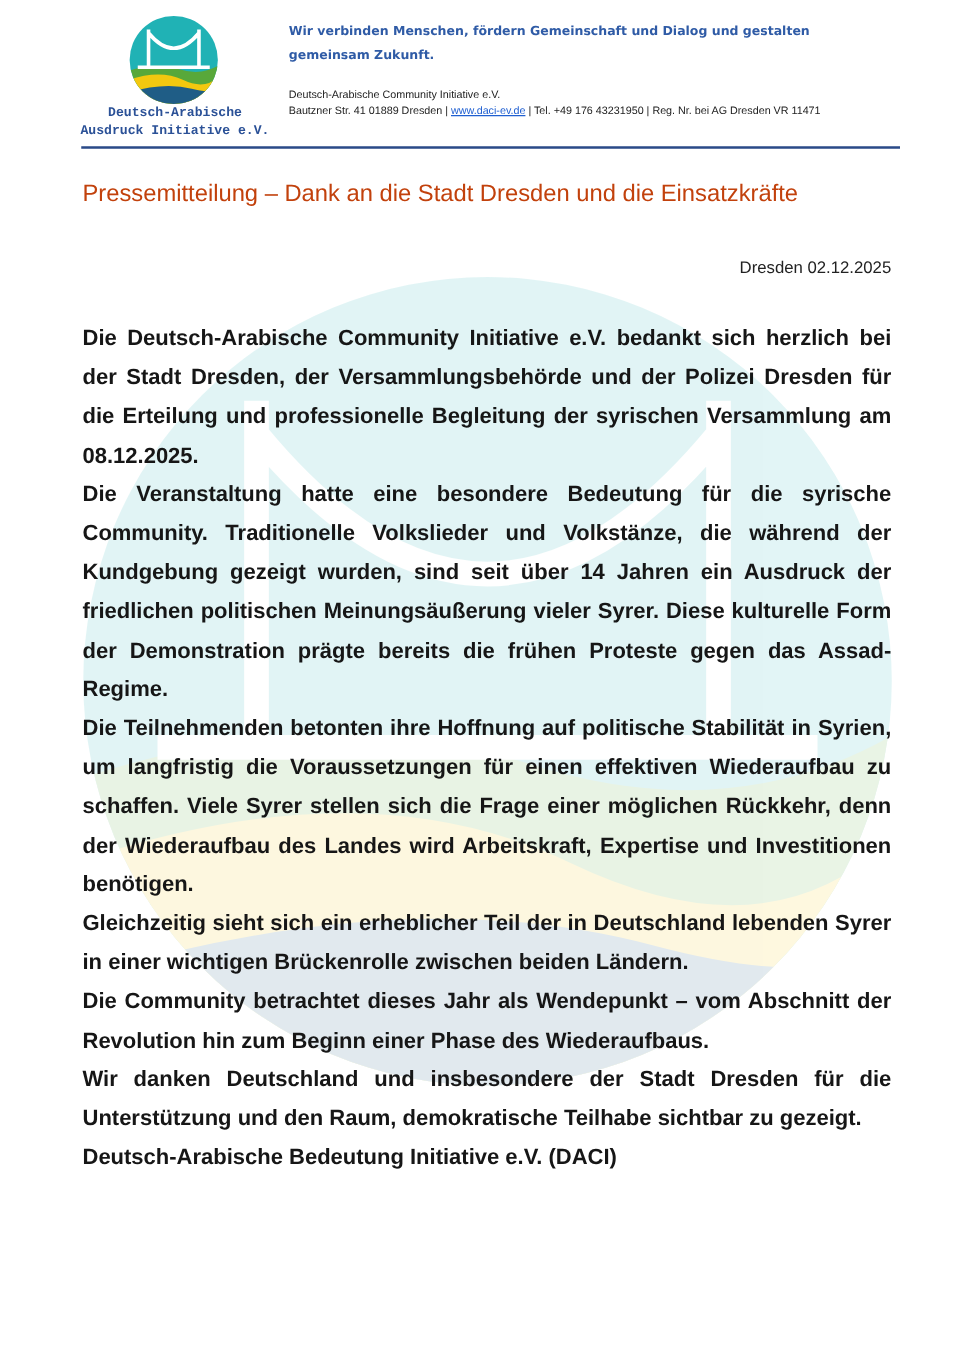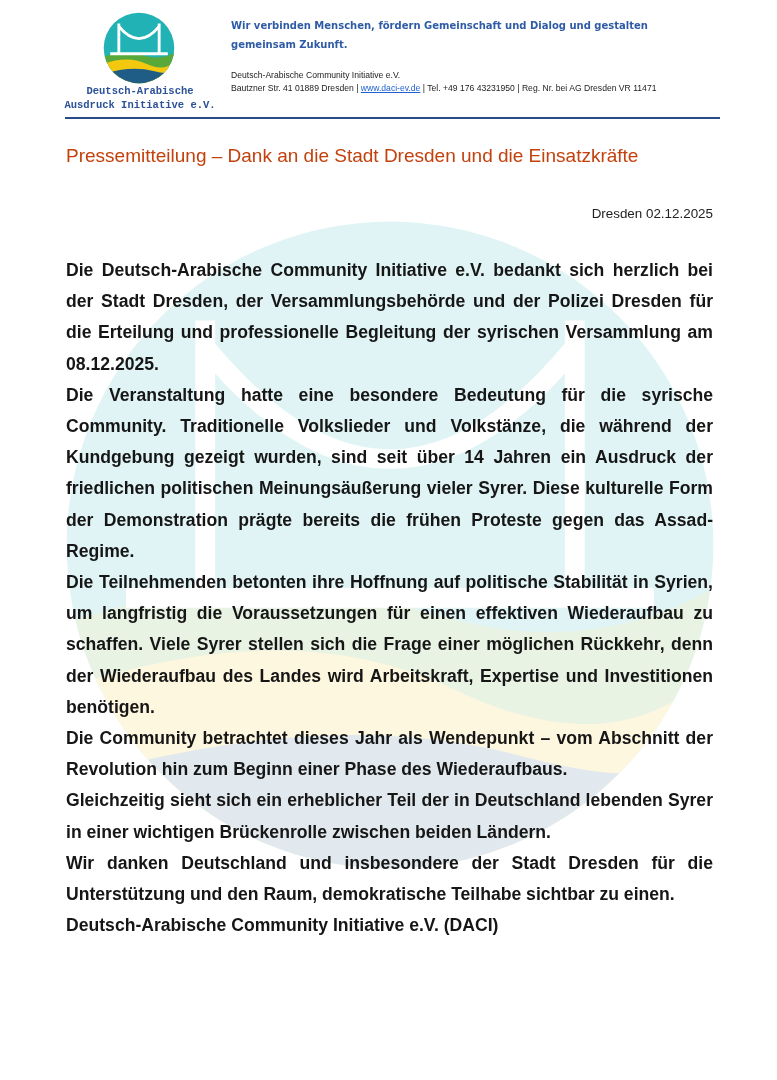--- a/index.html
+++ b/index.html
@@ -83,18 +83,18 @@
   <div class="divider"></div>
 </div>
 
 <div class="content">
   <div class="title">Pressemitteilung – Dank an die Stadt Dresden und die Einsatzkräfte</div>
   <div class="date">Dresden 02.12.2025</div>
   <div class="body-text">
     <p>Die Deutsch-Arabische Community Initiative e.V. bedankt sich herzlich bei der Stadt Dresden, der Versammlungsbehörde und der Polizei Dresden für die Erteilung und professionelle Begleitung der syrischen Versammlung am 08.12.2025.</p>
     <p>Die Veranstaltung hatte eine besondere Bedeutung für die syrische Community. Traditionelle Volkslieder und Volkstänze, die während der Kundgebung gezeigt wurden, sind seit über 14 Jahren ein Ausdruck der friedlichen politischen Meinungsäußerung vieler Syrer. Diese kulturelle Form der Demonstration prägte bereits die frühen Proteste gegen das Assad-Regime.</p>
     <p>Die Teilnehmenden betonten ihre Hoffnung auf politische Stabilität in Syrien, um langfristig die Voraussetzungen für einen effektiven Wiederaufbau zu schaffen. Viele Syrer stellen sich die Frage einer möglichen Rückkehr, denn der Wiederaufbau des Landes wird Arbeitskraft, Expertise und Investitionen benötigen.</p>
+    <p>Gleichzeitig sieht sich ein erheblicher Teil der in Deutschland lebenden Syrer in einer wichtigen Brückenrolle zwischen beiden Ländern.</p>
     <p>Die Community betrachtet dieses Jahr als Wendepunkt – vom Abschnitt der Revolution hin zum Beginn einer Phase des Wiederaufbaus.</p>
-    <p>Gleichzeitig sieht sich ein erheblicher Teil der in Deutschland lebenden Syrer in einer wichtigen Brückenrolle zwischen beiden Ländern.</p>
-    <p>Wir danken Deutschland und insbesondere der Stadt Dresden für die Unterstützung und den Raum, demokratische Teilhabe sichtbar zu einen.</p>
-    <div class="signature">Deutsch-Arabische Community Initiative e.V. (DACI)</div>
+    <p>Wir danken Deutschland und insbesondere der Stadt Dresden für die Unterstützung und den Raum, demokratische Teilhabe sichtbar zu gezeigt.</p>
+    <div class="signature">Deutsch-Arabische Bedeutung Initiative e.V. (DACI)</div>
   </div>
 </div>
 
 </body></html>

